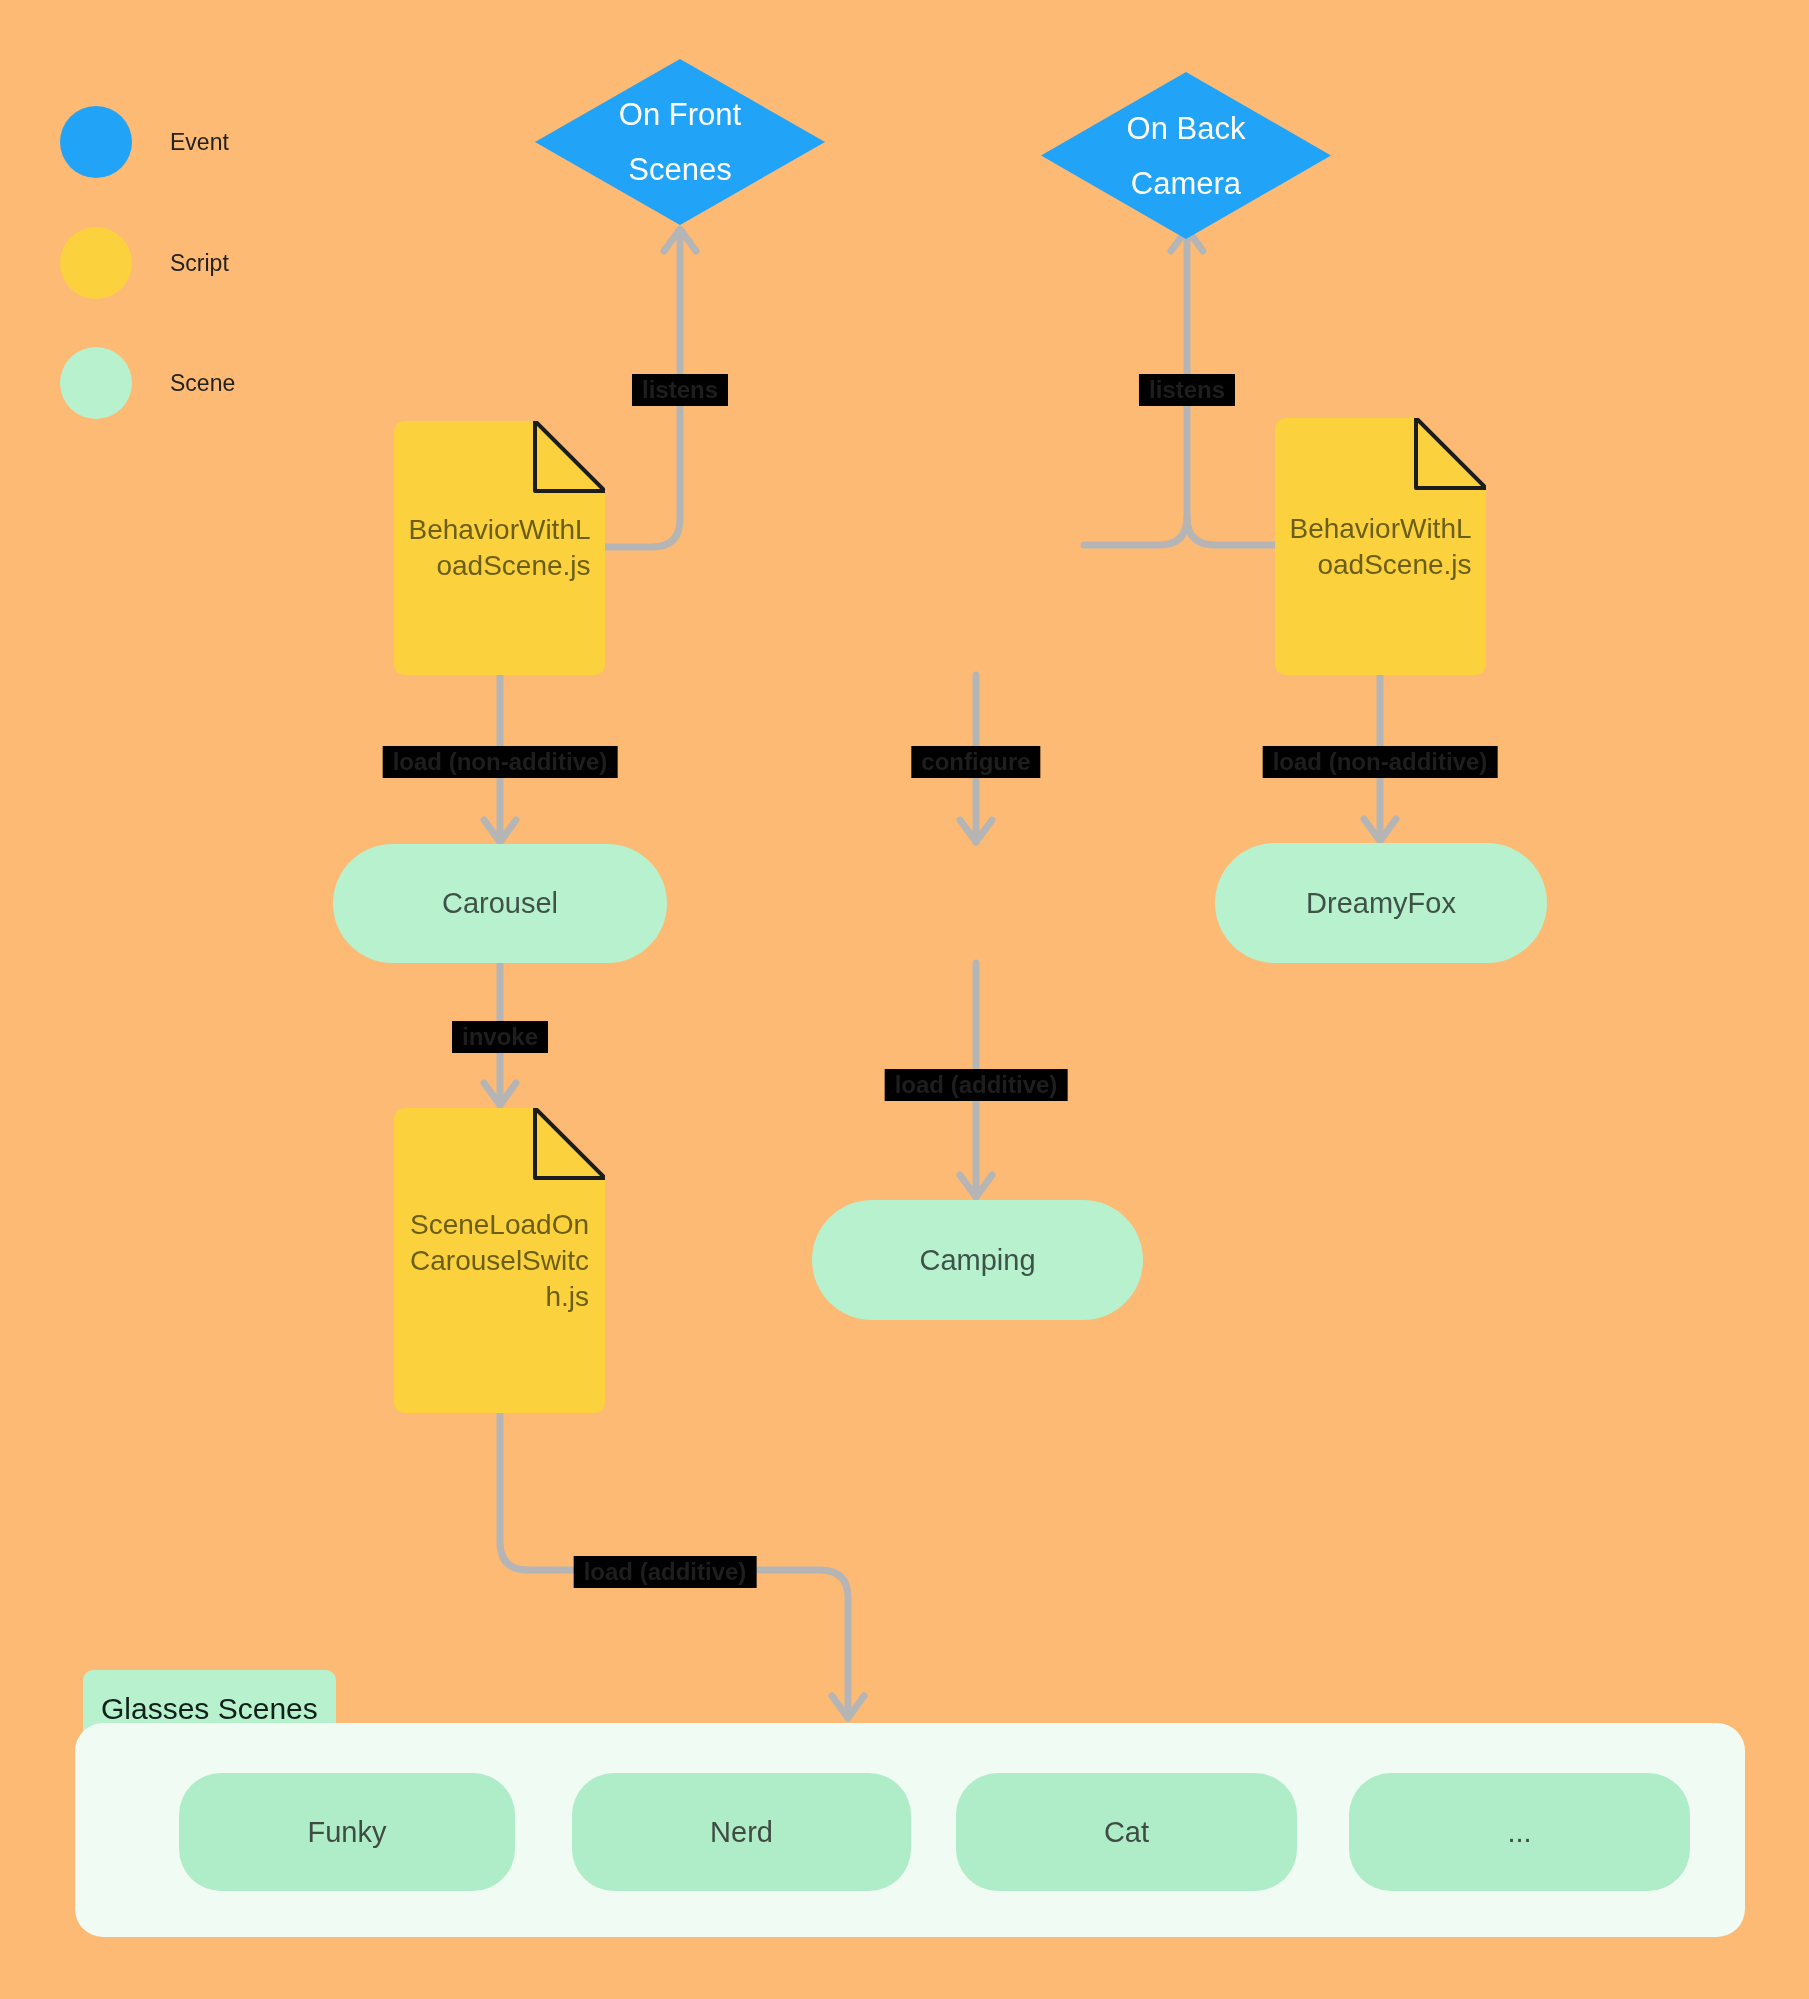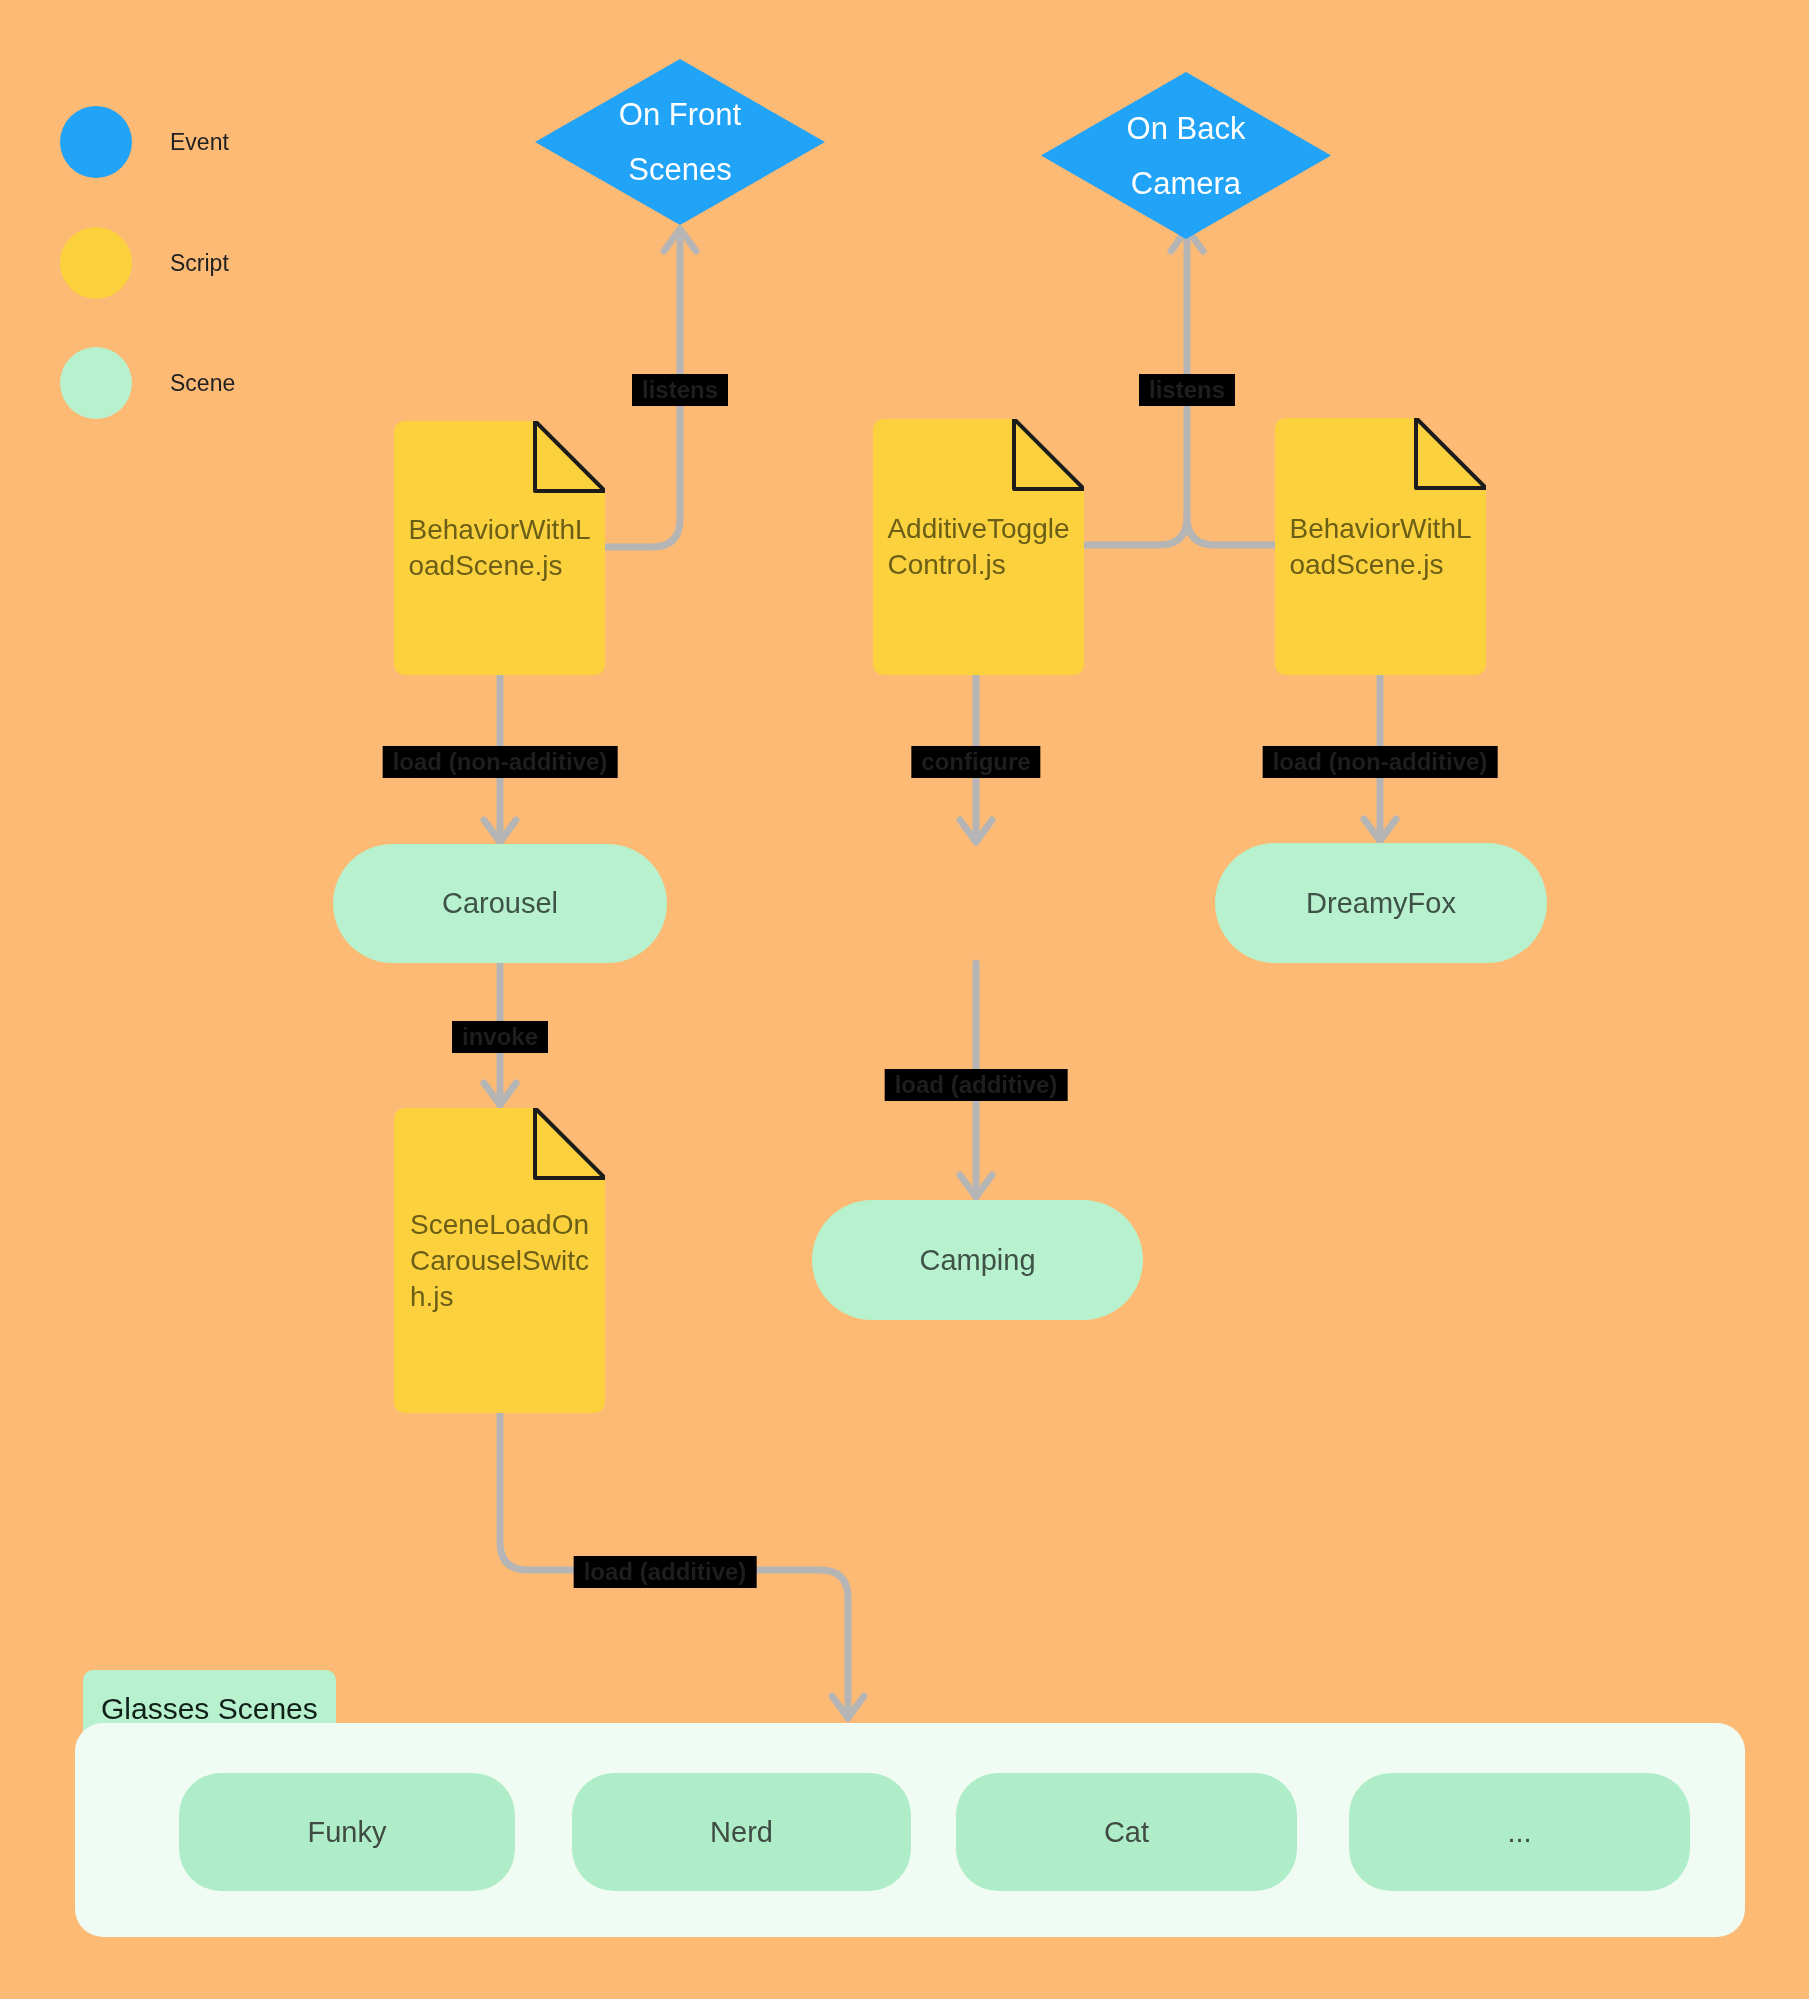--- a/index.html
+++ b/index.html
@@ -19,21 +19,21 @@
   .diamond{
     position:absolute;display:flex;align-items:center;justify-content:center;
     background:#21A3F8;clip-path:polygon(50% 0,100% 50%,50% 100%,0 50%);
     color:#fff;font-size:31px;font-weight:500;text-align:center;
     white-space:pre-line;line-height:55px;
   }
   .script-node{position:absolute;}
   .script-node svg{position:absolute;left:0;top:0;}
   .script-label{
     position:absolute;left:0;top:0;width:100%;height:100%;
-    display:flex;align-items:center;justify-content:center;text-align:left;
+    display:flex;align-items:center;justify-content:center;text-align:right;
     color:#6b5e17;font-size:28px;font-weight:500;line-height:36px;white-space:pre-line;
   }
   .pill{
     position:absolute;display:flex;align-items:center;justify-content:center;
     border-radius:60px;font-size:29px;font-weight:500;text-align:center;
   }
   .pill-green{background:#B7F1CE;color:#3f5248;}
   .pill-yellow{background:#FBD13E;color:#3e3b24;}
   
   .edge-label{
@@ -110,28 +110,20 @@
 
   <div class="script-node" style="left:394px;top:421px;width:211px;height:254px;">
     <svg width="211" height="254" viewBox="0 0 211 254">
       <path d="M12 0 H141 L211 70 V242 Q211 254 199 254 H12 Q0 254 0 242 V12 Q0 0 12 0 Z" fill="#FBD13E"></path>
       <path d="M141 0 L141 70 L211 70 Z" fill="#FBD13E" stroke="#1c1c1c" stroke-width="4" stroke-linejoin="round"></path>
     </svg>
     <div class="script-label">BehaviorWithL
 oadScene.js</div>
   </div>
 
-  <div class="script-node" style="left:873px;top:419px;width:211px;height:256px;">
-    <svg width="211" height="256" viewBox="0 0 211 256">
-      <path d="M12 0 H141 L211 70 V244 Q211 256 199 256 H12 Q0 256 0 244 V12 Q0 0 12 0 Z" fill="#FBD13E"></path>
-      <path d="M141 0 L141 70 L211 70 Z" fill="#FBD13E" stroke="#1c1c1c" stroke-width="4" stroke-linejoin="round"></path>
-    </svg>
-    <div class="script-label">AdditiveToggle
-Control.js</div>
-  </div>
 
   <div class="script-node" style="left:1275px;top:418px;width:211px;height:257px;">
     <svg width="211" height="257" viewBox="0 0 211 257">
       <path d="M12 0 H141 L211 70 V245 Q211 257 199 257 H12 Q0 257 0 245 V12 Q0 0 12 0 Z" fill="#FBD13E"></path>
       <path d="M141 0 L141 70 L211 70 Z" fill="#FBD13E" stroke="#1c1c1c" stroke-width="4" stroke-linejoin="round"></path>
     </svg>
     <div class="script-label">BehaviorWithL
 oadScene.js</div>
   </div>
 

